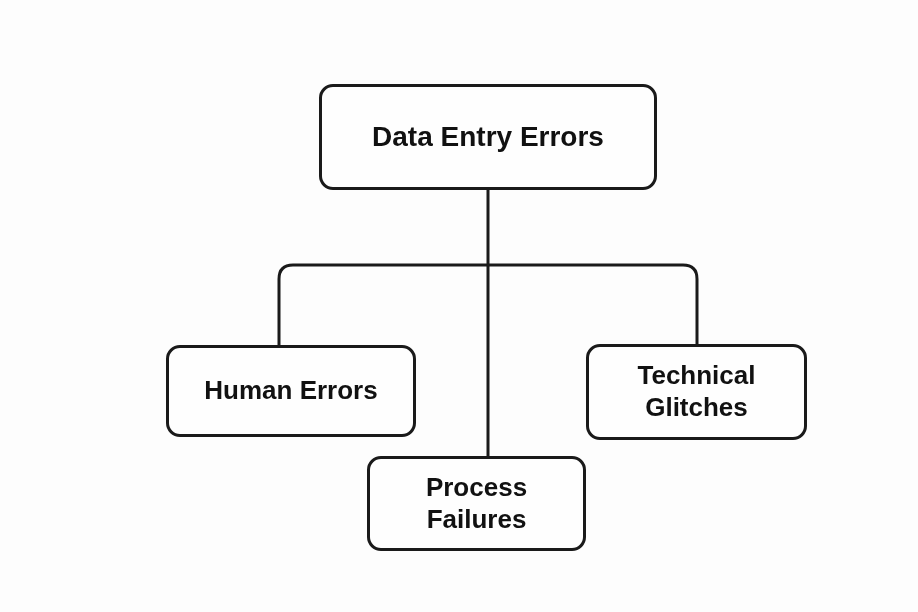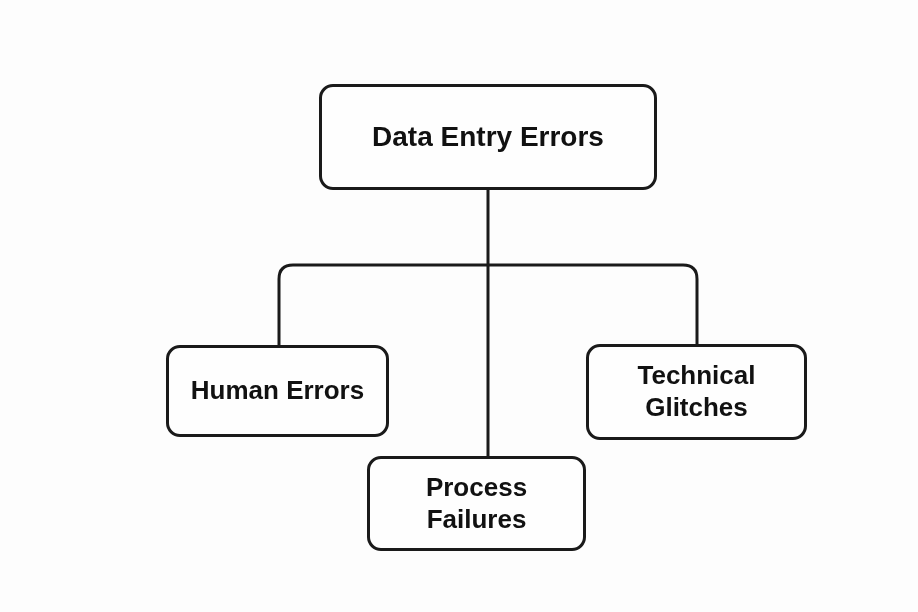--- a/index.html
+++ b/index.html
@@ -44,21 +44,21 @@
     left: 290px;
     top: 84px;
     width: 338px;
     height: 106px;
     font-size: 28px;
     padding: 0 18px;
   }
   .node-human {
     left: 137px;
     top: 345px;
-    width: 223px;
+    width: 250px;
     height: 92px;
     font-size: 26px;
     padding: 0 18px;
   }
   .node-technical {
     left: 557px;
     top: 344px;
     width: 221px;
     height: 96px;
     font-size: 26px;

